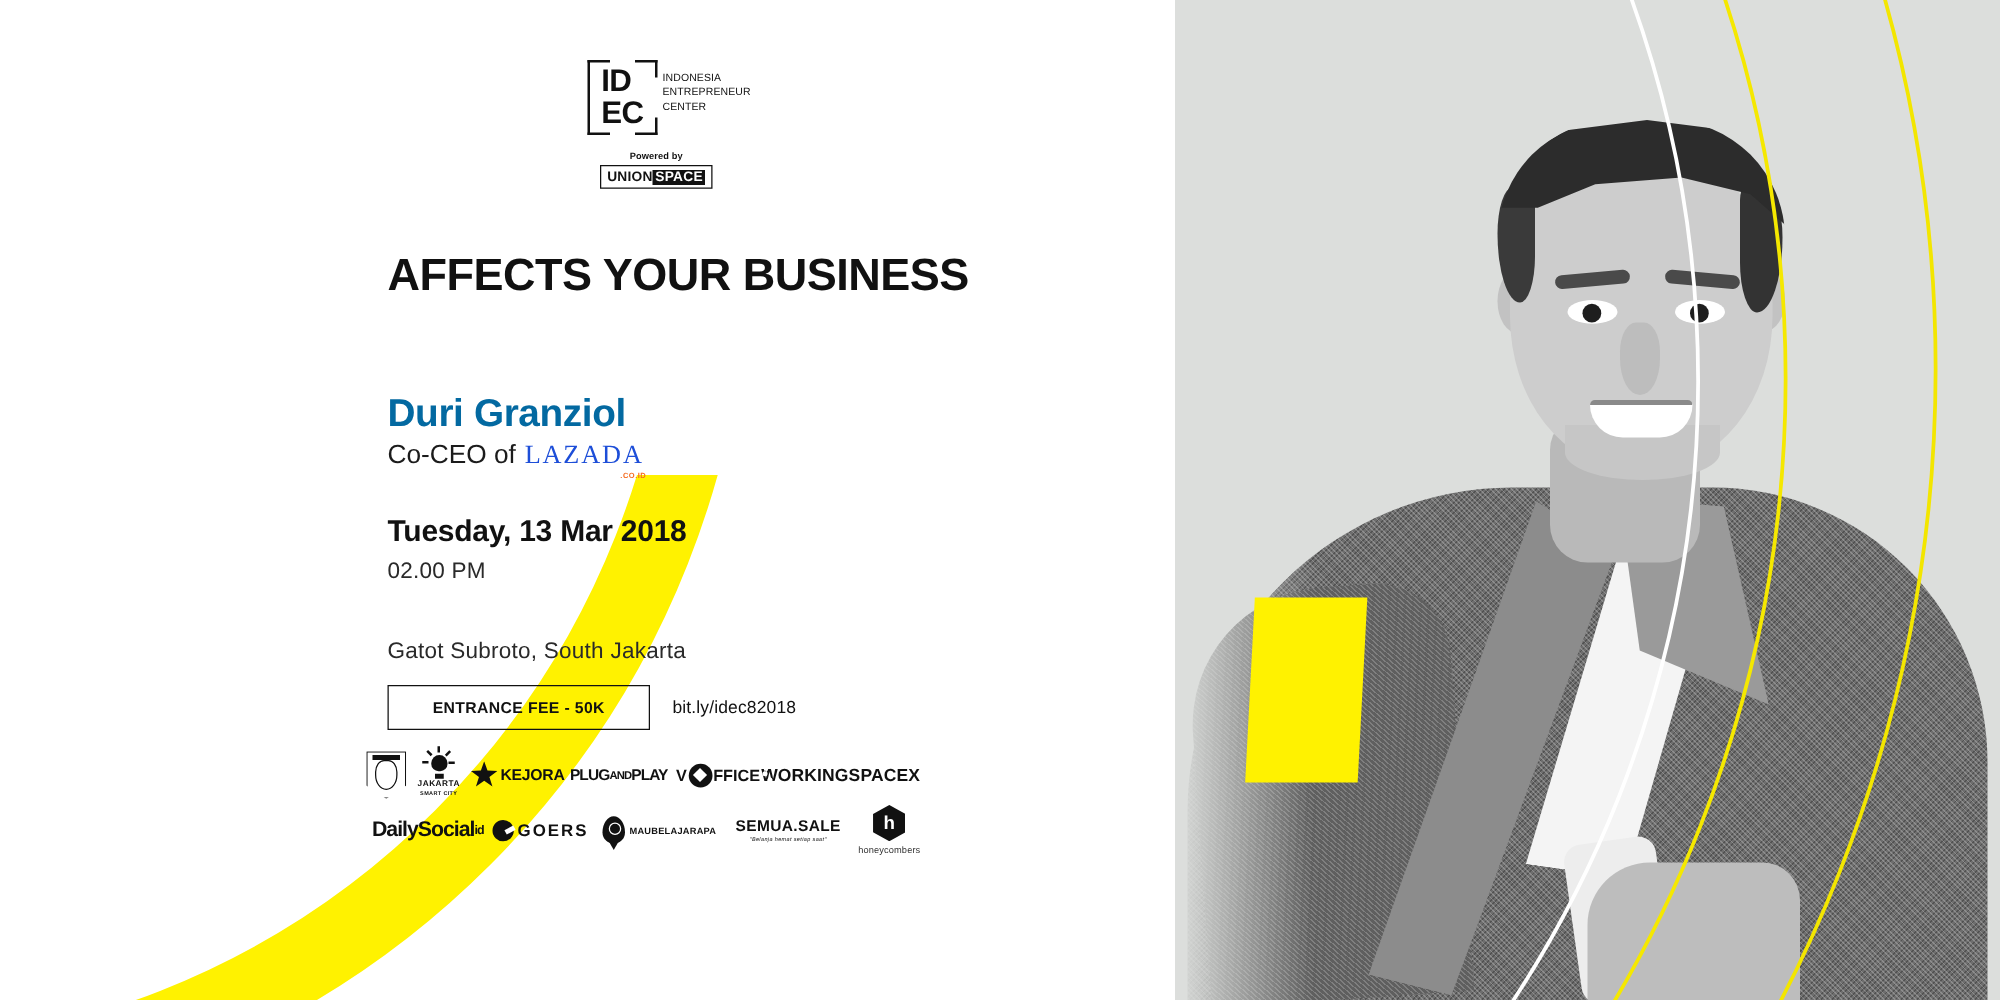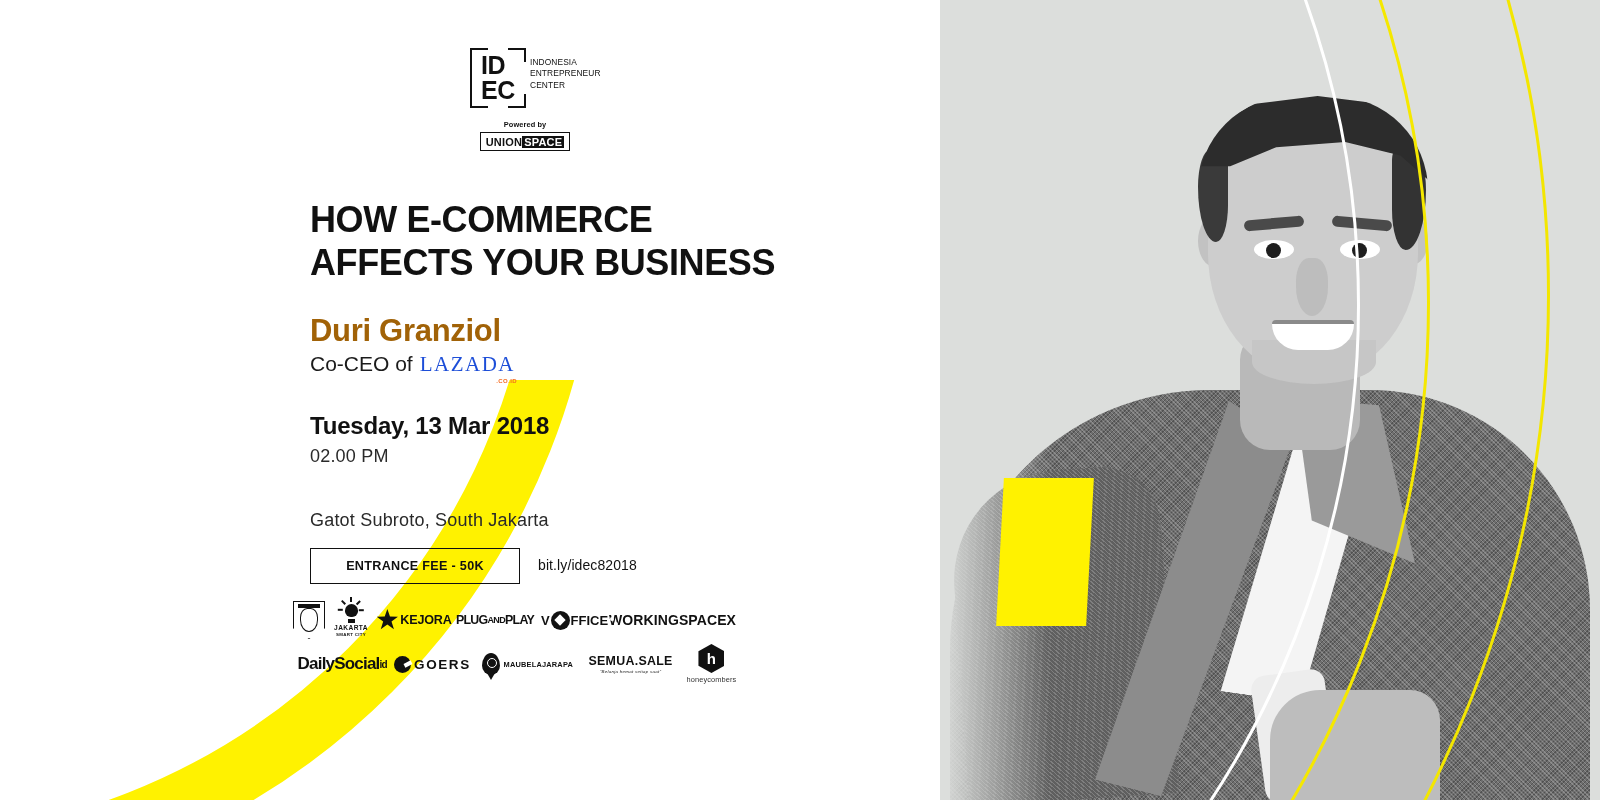--- a/index.html
+++ b/index.html
@@ -150,21 +150,21 @@
     font-size:11px;font-weight:700;letter-spacing:.2px;color:#111;background:#fff;
   }
   .us-space{background:#111;color:#fff;padding:0 2px;}
 
   .title{
     position:absolute;left:310px;top:198px;width:560px;
     font-size:36px;font-weight:700;line-height:43px;letter-spacing:-.4px;color:#111;
   }
   .speaker{
     position:absolute;left:310px;top:312px;
-    font-size:31px;font-weight:700;line-height:38px;letter-spacing:-.3px;color:#a16207;
+    font-size:31px;font-weight:700;line-height:38px;letter-spacing:-.3px;color:#0369a1;
   }
   .speaker-role{
     position:absolute;left:310px;top:352px;display:flex;align-items:center;gap:7px;
     font-size:21px;font-weight:400;color:#1b1b1b;
   }
   .lazada{position:relative;display:inline-block;}
   .lazada-word{font-size:21px;font-weight:400;letter-spacing:1.5px;color:#1d4ed8;line-height:22px;font-family:Liberation Serif, serif;}
   .lazada-bar{height:6px;background:#f56b1f;margin-top:1px;}
   .lazada-co{position:absolute;right:-2px;bottom:-8px;font-size:6px;font-weight:700;color:#f56b1f;letter-spacing:.4px;}
 
@@ -326,21 +326,20 @@
         <div>CENTER</div>
       </div>
     </div>
 
     <div class="powered">
       <div class="powered-lbl">Powered by</div>
       <div class="unionspace"><span>UNION</span><span class="us-space">SPACE</span></div>
     </div>
 
     <div class="title">
-      <div>HOW E-COMMERCE</div>
       <div>AFFECTS YOUR BUSINESS</div>
     </div>
 
     <div class="speaker">Duri Granziol</div>
     <div class="speaker-role">
       <span>Co-CEO of</span>
       <span class="lazada">
         <span class="lazada-word">LAZADA</span>
         <span class="lazada-bar"></span>
         <span class="lazada-co">.CO.ID</span>

